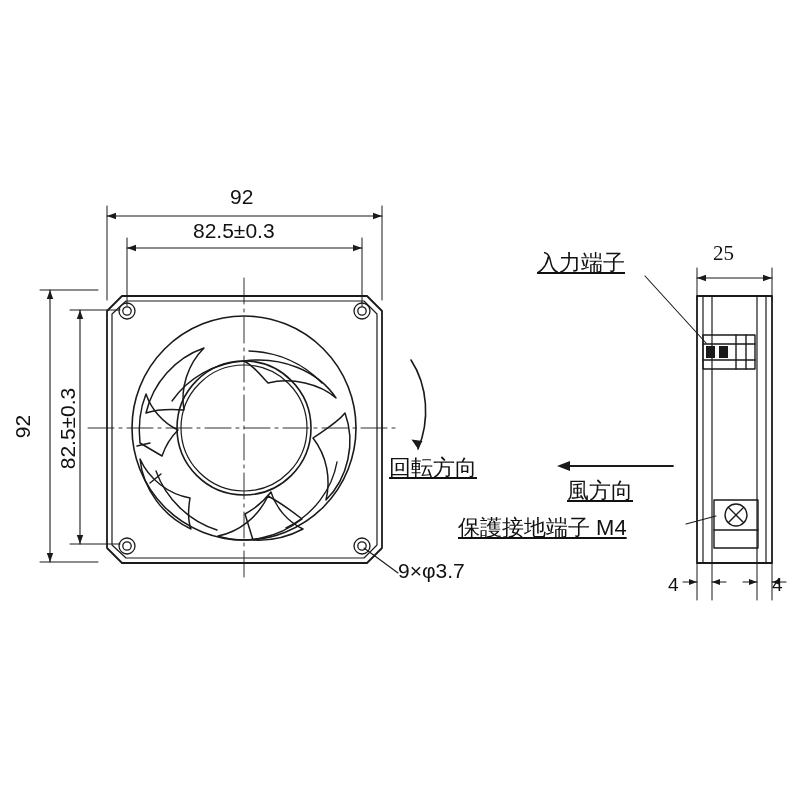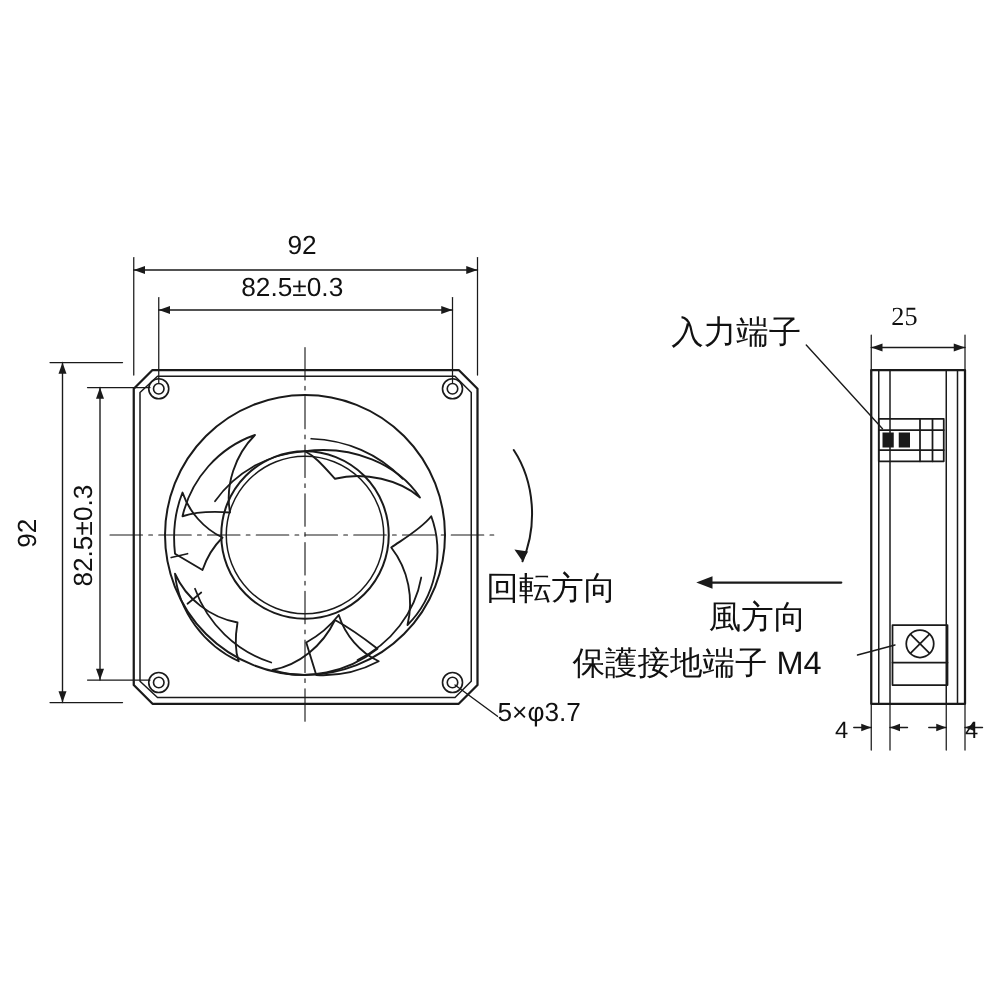--- a/index.html
+++ b/index.html
@@ -35,21 +35,22 @@
     line-height: 1;
   }
   .lbl-dim {
     font-size: 21px;
     letter-spacing: 0px;
   }
   .lbl-dim-small {
     font-size: 19px;
   }
   .lbl-jp {
-    font-size: 26px;
+    font-size: 22px;
+    text-decoration: underline;
   }
   .rot90 {
     transform: rotate(-90deg);
     transform-origin: 50% 50%;
   }
 </style>
 </head>
 <body>
 
 <div id="stage">
@@ -233,21 +234,21 @@
   <div class="lbl lbl-dim" style="left:230px; top:186px;">92</div>
 
   <div class="lbl lbl-dim" style="left:193px; top:220px;">82.5±0.3</div>
 
   <div class="lbl lbl-dim rot90" style="left:2px; top:416px; width:40px; text-align:center;">92</div>
 
   <div class="lbl lbl-dim rot90" style="left:7px; top:418px; width:120px; text-align:center; transform-origin:50% 50%;">82.5±0.3</div>
 
   <div class="lbl lbl-jp" style="left:389px; top:457px;">回転方向</div>
 
-  <div class="lbl lbl-dim" style="left:398px; top:560px;">5×φ3.7</div>
+  <div class="lbl lbl-dim" style="left:398px; top:560px;">9×φ3.7</div>
 
   <div class="lbl lbl-dim" style="left:713px; top:243px;font-family:Liberation Serif, serif;">25</div>
 
   <div class="lbl lbl-jp" style="left:537px; top:252px;">入力端子</div>
 
   <div class="lbl lbl-jp" style="left:567px; top:480px;text-align:center;">風方向</div>
 
   <div class="lbl lbl-jp" style="left:458px; top:517px;">保護接地端子 M4</div>
 
   <div class="lbl lbl-dim-small" style="left:668px; top:575px;">4</div>

